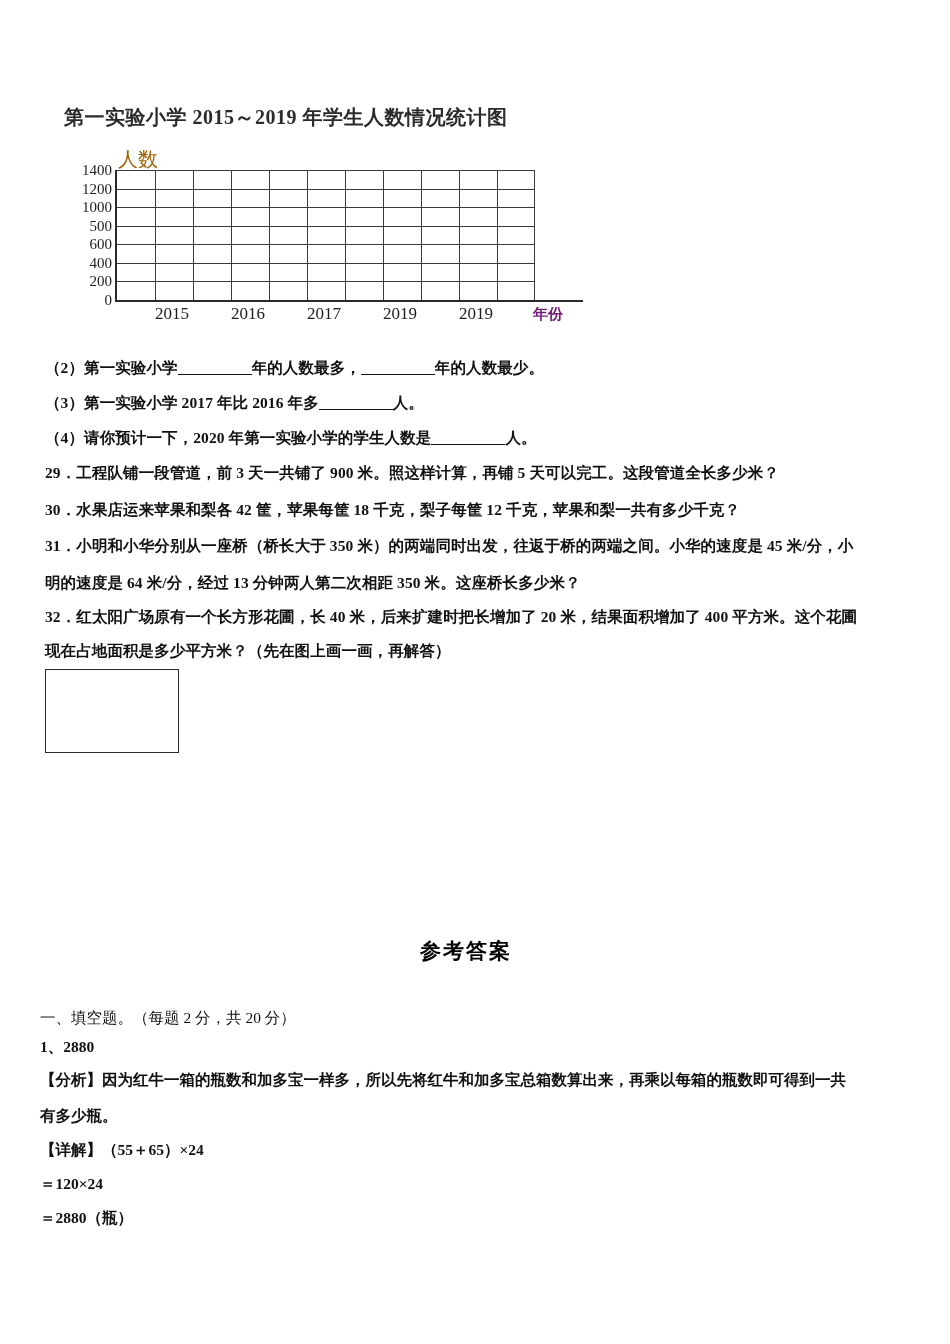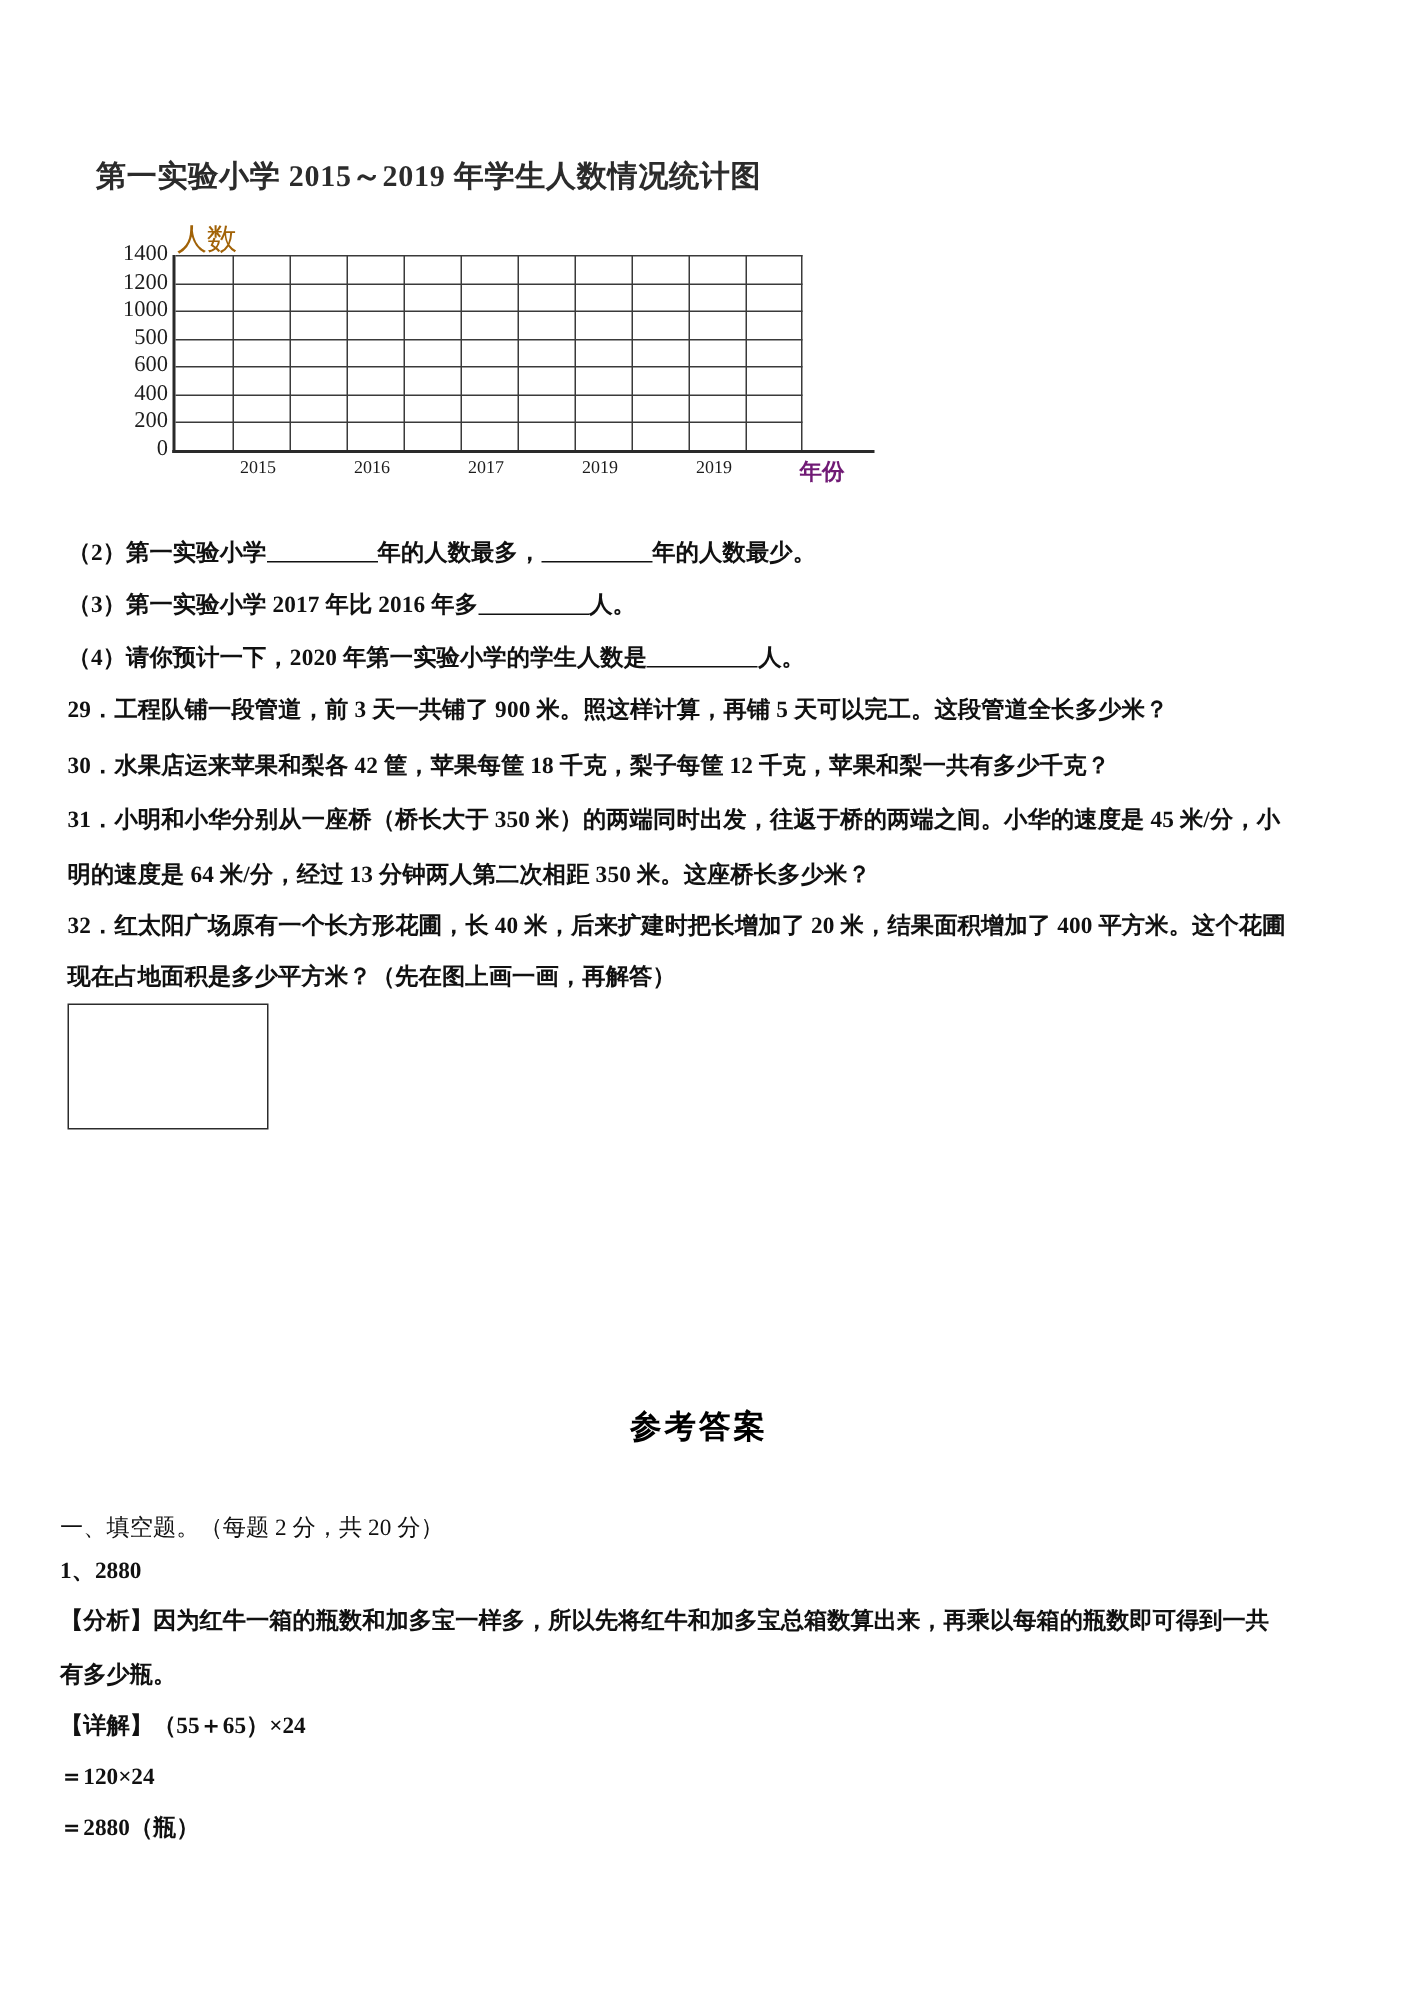--- a/index.html
+++ b/index.html
@@ -114,21 +114,21 @@
     position: absolute;
     left: 55px;
     top: 156px;
     width: 470px;
     height: 24px;
   }
   .x-label {
     position: absolute;
     top: 0;
     transform: translateX(-50%);
-    font-size: 12px;
+    font-size: 17px;
     color: #1d1d1d;
     white-space: nowrap;
   }
   .axis-name-x {
     position: absolute;
     top: 1px;
     font-size: 15px;
     font-weight: 700;
     color: #701a75;
     white-space: nowrap;

